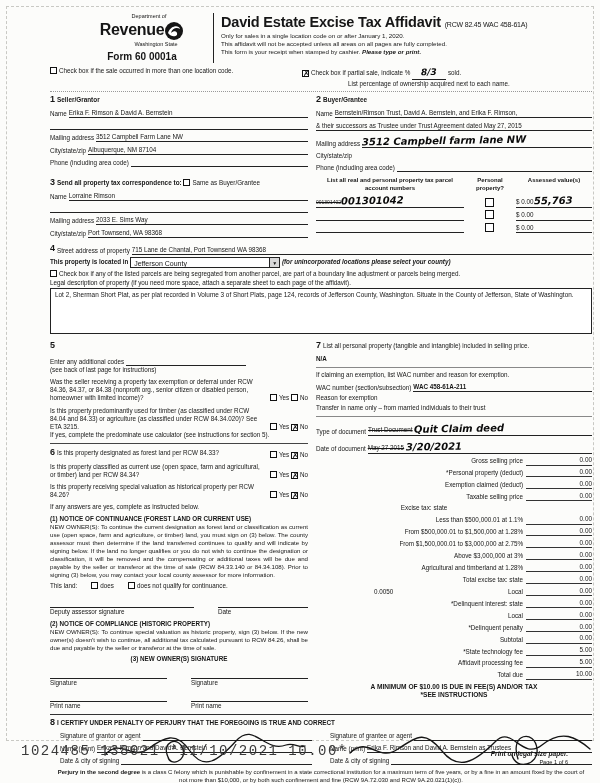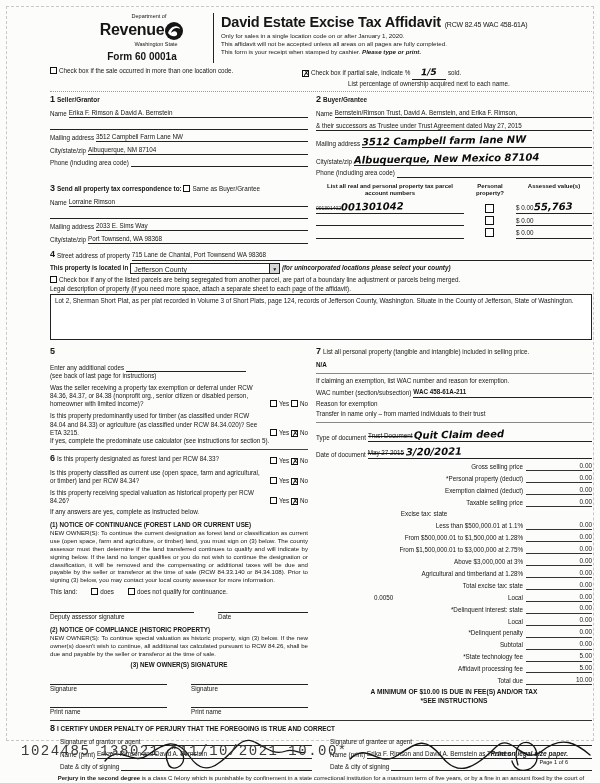--- a/index.html
+++ b/index.html
@@ -132,21 +132,21 @@
         <div class="note"><span>This form is your receipt when stamped by cashier. </span><span class="em">Please type or print.</span></div>
       </div>
     </div>
 
     <div class="cbrow">
       <div style="width:252px;">
         <span class="cb"></span><span>Check box if the sale occurred in more than one location code.</span>
       </div>
       <div style="flex:1;">
         <span class="cb">✗</span><span>Check box if partial sale, indicate %</span>
-        <span class="pct-line"><span class="hw">1/5</span></span>
+        <span class="pct-line"><span class="hw">8/3</span></span>
         <span>sold.</span>
         <div style="margin-left:46px;">List percentage of ownership acquired next to each name.</div>
       </div>
     </div>
 
     <div class="grid2" style="margin-top:2px;">
       <div class="colL">
         <div><span class="secnum">1</span><span class="sectitle">Seller/Grantor</span></div>
         <div class="frow">
             <span class="lbl">Name</span>
@@ -176,21 +176,20 @@
           </div>
         <div class="frow">
             <span class="fl"><span>&amp; their successors as Trustee under Trust Agreement dated May 27, 2015</span></span>
           </div>
         <div class="frow">
             <span class="lbl">Mailing address</span>
             <span class="fl"><span class="hw big">3512 Campbell farm lane NW</span></span>
           </div>
         <div class="frow">
             <span class="lbl">City/state/zip</span>
-            <span class="fl"><span class="hw big">Albuquerque, New Mexico 87104</span></span>
           </div>
         <div class="frow">
             <span class="lbl">Phone (including area code)</span>
             <span class="fl"></span>
           </div>
       </div>
     </div>
 
     <div class="grid2" style="margin-top:5px;">
       <div class="colL">

